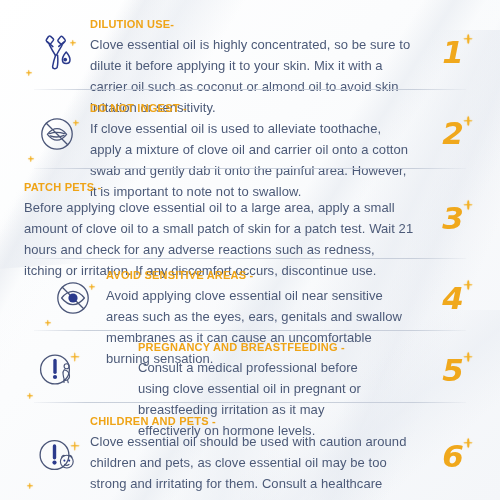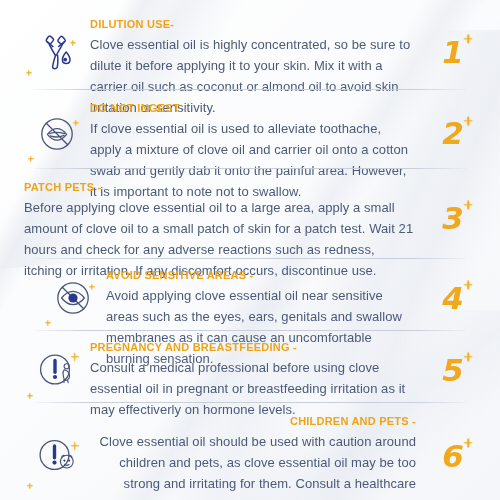--- a/index.html
+++ b/index.html
@@ -279,21 +279,21 @@
       <div class="num-cell">
         <span class="num">
           <span>4</span>
           <span class="sparkle sp-num"></span>
         </span>
       </div>
     </div>
 
     <div class="divider" style="top:330px;"></div>
 
-    <div class="section" style="height:72px; padding-top:10px;">
+    <div class="section" style="height:72px; padding-top:10px;gap:48px;">
       <div class="icon-cell">
         <span class="sparkle sp-md" style="left:46px; top:5px;"></span>
         <span class="sparkle sp-sm" style="left:3px; top:46px;"></span>
         <svg width="46" height="46" viewBox="0 0 46 46" fill="none">
           <g stroke="#4A5578" stroke-width="1.3" fill="none" stroke-linecap="round" stroke-linejoin="round">
             <circle cx="21" cy="22.5" r="14.4"></circle>
           </g>
           <path d="M21 13.5 L21 25.2" stroke="#2B3A8C" stroke-width="3.4" stroke-linecap="round"></path>
           <circle cx="21" cy="30" r="2.1" fill="#2B3A8C"></circle>
           <g stroke="#4A5578" stroke-width="1.15" fill="none" stroke-linecap="round" stroke-linejoin="round">
@@ -312,21 +312,21 @@
       <div class="num-cell">
         <span class="num">
           <span>5</span>
           <span class="sparkle sp-num"></span>
         </span>
       </div>
     </div>
 
     <div class="divider" style="top:402px;"></div>
 
-    <div class="section" style="height:98px; padding-top:12px;text-align:right;">
+    <div class="section" style="height:98px; padding-top:12px;">
       <div class="icon-cell">
         <span class="sparkle sp-md" style="left:46px; top:8px;"></span>
         <span class="sparkle sp-sm" style="left:3px; top:50px;"></span>
         <svg width="46" height="46" viewBox="0 0 46 46" fill="none">
           <g stroke="#4A5578" stroke-width="1.3" fill="none" stroke-linecap="round" stroke-linejoin="round">
             <circle cx="20.5" cy="22" r="14.4"></circle>
           </g>
           <path d="M20.5 13 L20.5 24.8" stroke="#2B3A8C" stroke-width="3.4" stroke-linecap="round"></path>
           <circle cx="20.5" cy="29.6" r="2.1" fill="#2B3A8C"></circle>
           <g stroke="#4A5578" stroke-width="1.15" fill="none" stroke-linecap="round" stroke-linejoin="round">

